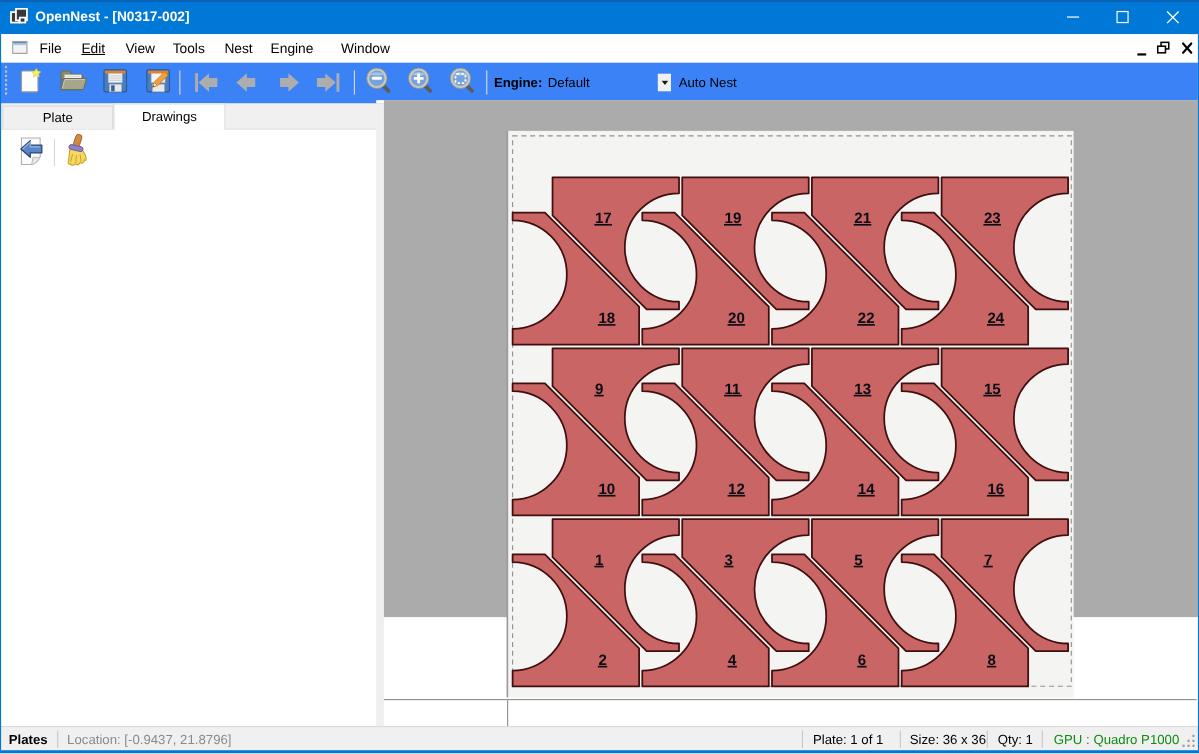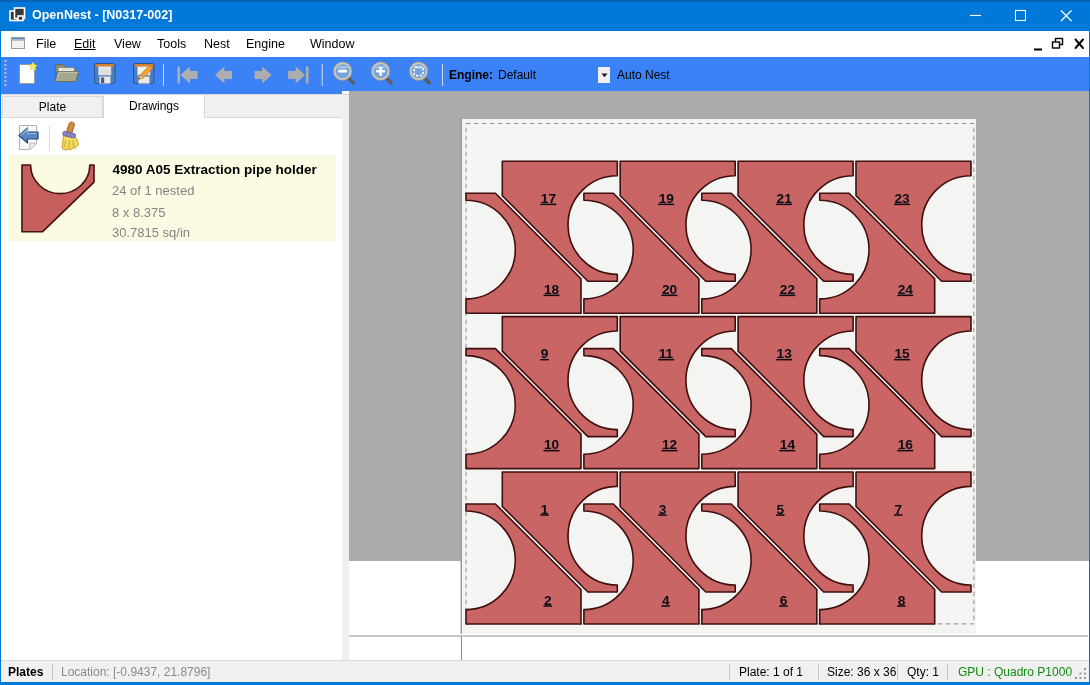--- a/index.html
+++ b/index.html
@@ -183,29 +183,20 @@
         <path d="M 1.5 10.5 L 8.5 4.2 L 8.5 8.5 L 17.5 8.5" fill="none" stroke="#9ab4dc" stroke-width="1.2"></path>
       </g>
       <rect x="49" y="8" width="1" height="25" fill="#d9d9d9"></rect>
       <g transform="translate(58,4)">
         <rect x="9.8" y="0" width="5.6" height="12" rx="2.6" transform="rotate(18 12.6 6)" fill="#d18a3e" stroke="#9c5f20" stroke-width="0.8"></rect>
         <path d="M 5.5 13.5 Q 10.5 9.5 15.5 12 L 19.5 19 Q 21.5 24.5 19 23.5 Q 17.5 27.5 15 25.8 Q 13 29.2 10.5 27 Q 7.5 29.5 6 27 Q 3 28 4.5 23 Z" fill="#f2d960" stroke="#cfa020" stroke-width="1"></path>
         <path d="M 8 18 L 6.2 25 M 11.5 19 L 10.8 26.5 M 14.8 18.5 L 15.8 25" stroke="#cfa020" stroke-width="0.9" fill="none"></path>
         <rect x="4.6" y="10.4" width="13" height="4.4" rx="2.1" transform="rotate(13 11.1 12.6)" fill="#8f7fc4" stroke="#6a5aa0" stroke-width="0.8"></rect>
       </g>
     </svg>
-  </div>
-  <div id="item">
-    <svg class="abs" style="left:12.5px;top:9px;" width="74" height="69" viewBox="0 0 74 69">
-      <path d="M 1 1 L 9.6 1 A 29.6 28.6 0 0 0 68.8 1 L 73 1 L 73 18.1 L 21.7 67.7 L 1 67.7 Z" fill="#c75f5c" stroke="#441111" stroke-width="1.6" stroke-linejoin="round"></path>
-    </svg>
-    <div id="item-title">4980 A05 Extraction pipe holder</div>
-    <div class="item-gray" style="top:27.5px;">24 of 1 nested</div>
-    <div class="item-gray" style="top:49.5px;">8 x 8.375</div>
-    <div class="item-gray" style="top:69.5px;">30.7815 sq/in</div>
   </div>
   </div>
 <div id="splitter"></div>
 <div class="abs" style="left:342px;top:91px;width:747px;height:2.5px;background:#fff;"></div>
 <div id="canvas">
 <svg width="739" height="569" viewBox="0 0 739 569">
   <defs>
     <path id="pl" d="M 0 0 L 29.4 0 L 115 85.5 L 115 120 L 0 120 L 0 105.6 A 49.3 49.3 0 0 0 0 7.0 Z"></path>
     <path id="pu" d="M 0 0 L 115 0 L 115 14.4 A 49.3 49.3 0 0 0 115 113 L 115 120 L 85.6 120 L 0 34.5 Z"></path>
   </defs>

